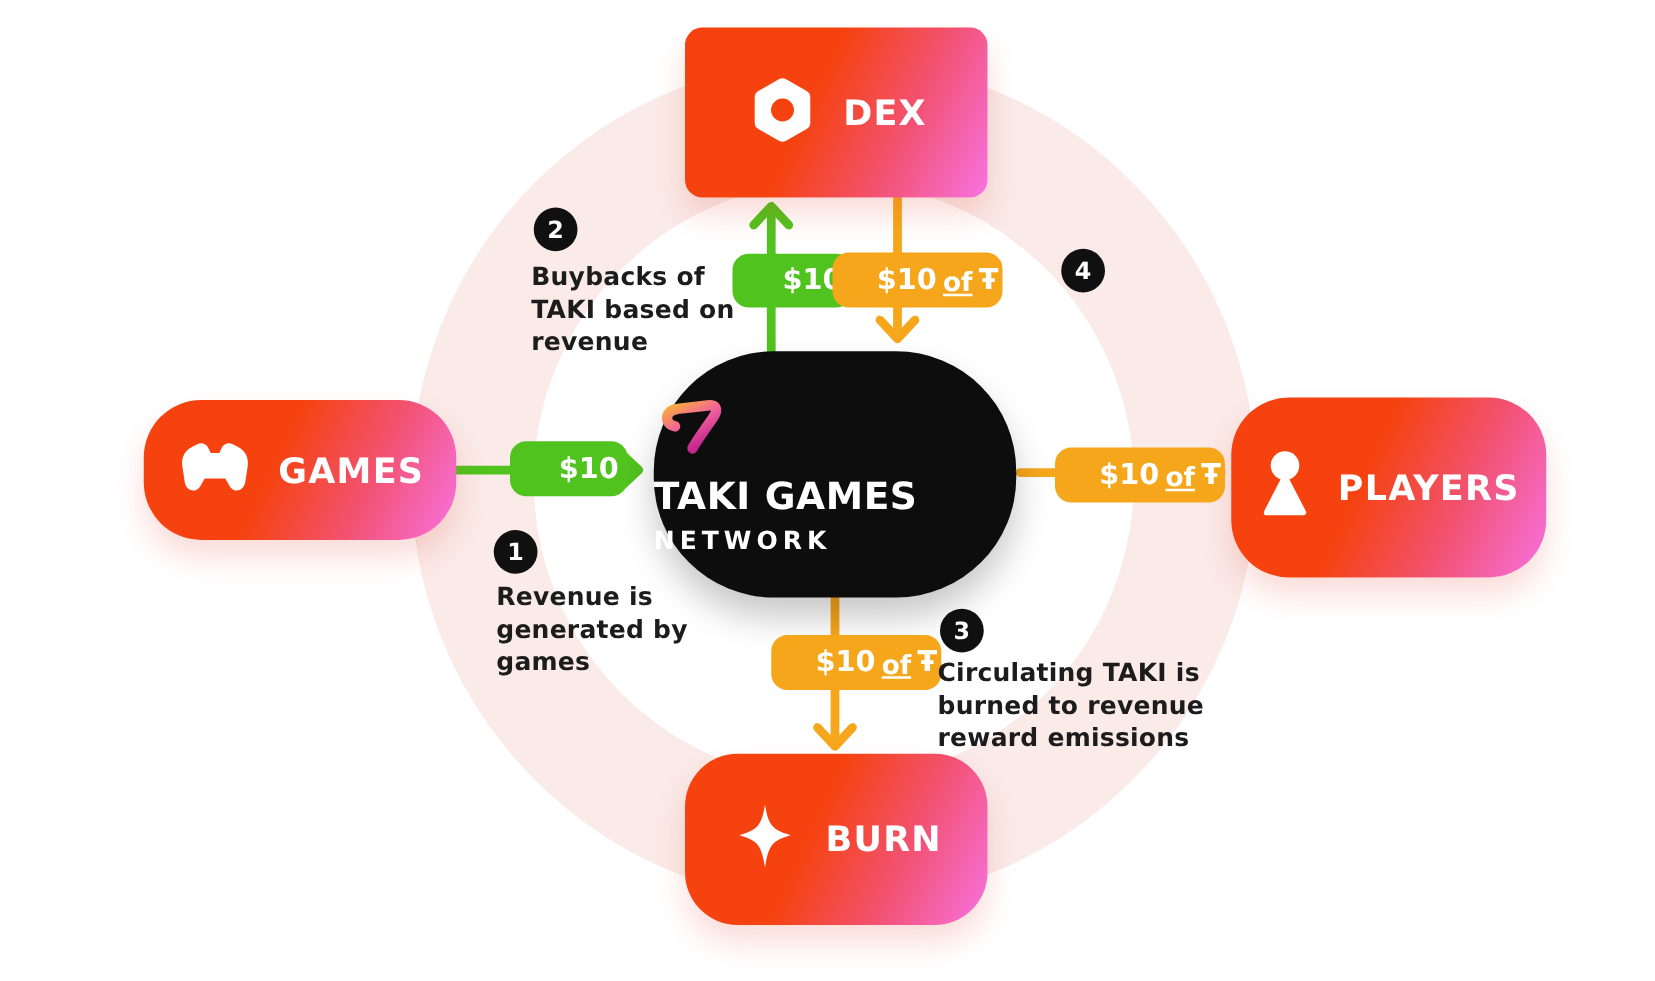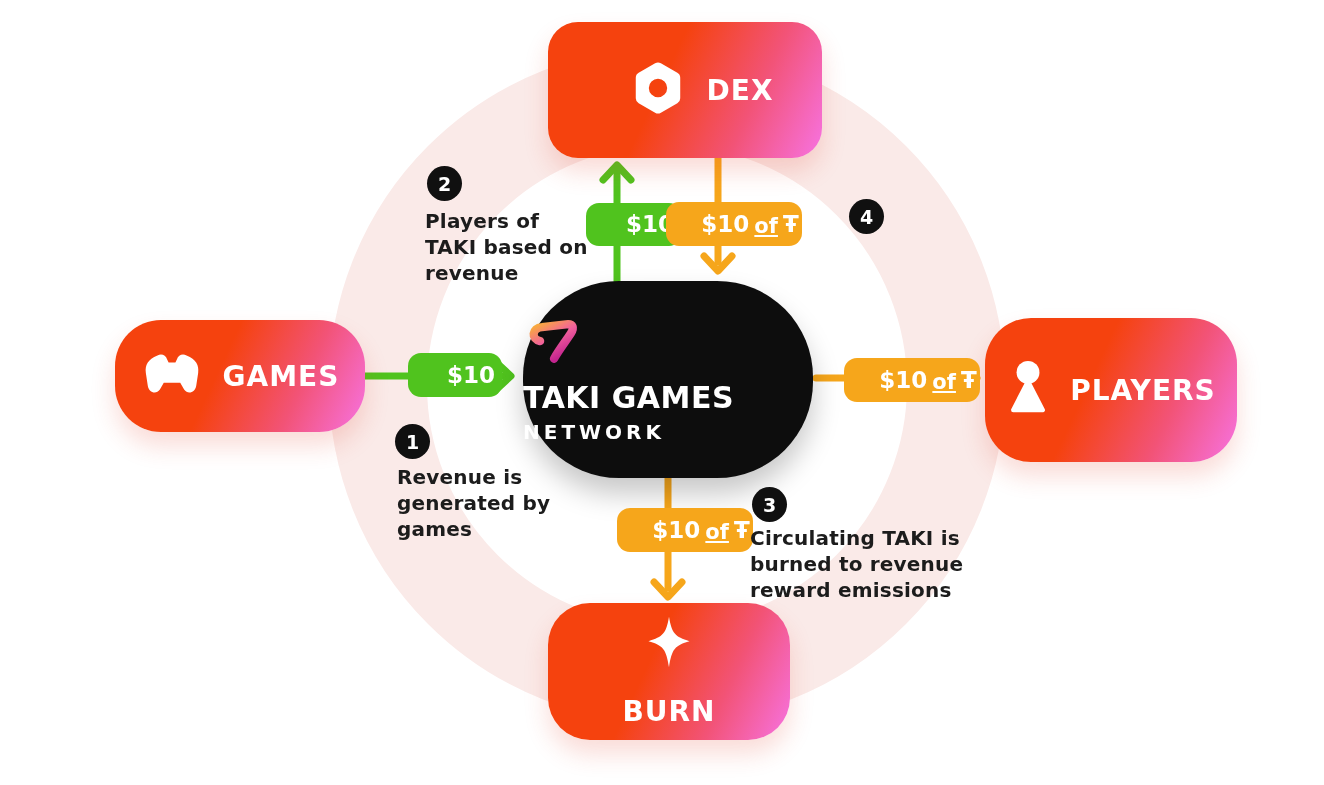--- a/index.html
+++ b/index.html
@@ -39,24 +39,24 @@
     display: flex; align-items: center; justify-content: center;
     gap: 20px;
     background: linear-gradient(115deg, var(--node-gradient-start, #f5420e) 0%, var(--node-gradient-start, #f5420e) 42%, #f25377 72%, var(--node-gradient-end, #f773e2) 100%);
     color: #ffffff;
     z-index: 2;
     box-shadow: 0 14px 24px rgba(230, 60, 40, 0.18);
   }
   .node .node-label {
     font-size: 28px; font-weight: 800; letter-spacing: 1px;
   }
-  .node-dex     { left: 548px; top: 22px;  width: 242px; height: 136px; border-radius: 30px; padding-left: 32px; }
+  .node-dex     { left: 548px; top: 22px;  width: 242px; height: 136px; border-radius: 14px; }
   .node-games   { left: 115px; top: 320px; width: 250px; height: 112px; border-radius: 46px; }
   .node-players { left: 985px; top: 318px; width: 252px; height: 144px; border-radius: 46px; }
-  .node-burn    { left: 548px; top: 603px; width: 242px; height: 137px; border-radius: 42px; flex-direction: column; }
+  .node-burn    { left: 548px; top: 603px; width: 242px; height: 137px; border-radius: 42px; }
 
   
   .center-node {
     position: absolute;
     left: 523px; top: 281px;
     width: 290px; height: 197px;
     border-radius: 96px;
     background: var(--center-bg, #0d0d0d);
     display: flex; flex-direction: column; align-items: flex-start; justify-content: center;
     color: #ffffff;
@@ -231,21 +231,21 @@
     <span class="of">of</span>
     <span>Ŧ</span>
   </div>
 
   <div class="badge badge-1">1</div>
   <div class="note-text text-1">Revenue is
 generated by
 games</div>
 
   <div class="badge badge-2">2</div>
-  <div class="note-text text-2">Players of
+  <div class="note-text text-2">Buybacks of
 TAKI based on
 revenue</div>
 
   <div class="badge badge-3">3</div>
   <div class="note-text text-3">Circulating TAKI is
 burned to revenue
 reward emissions</div>
 
   <div class="badge badge-4">4</div>
 

